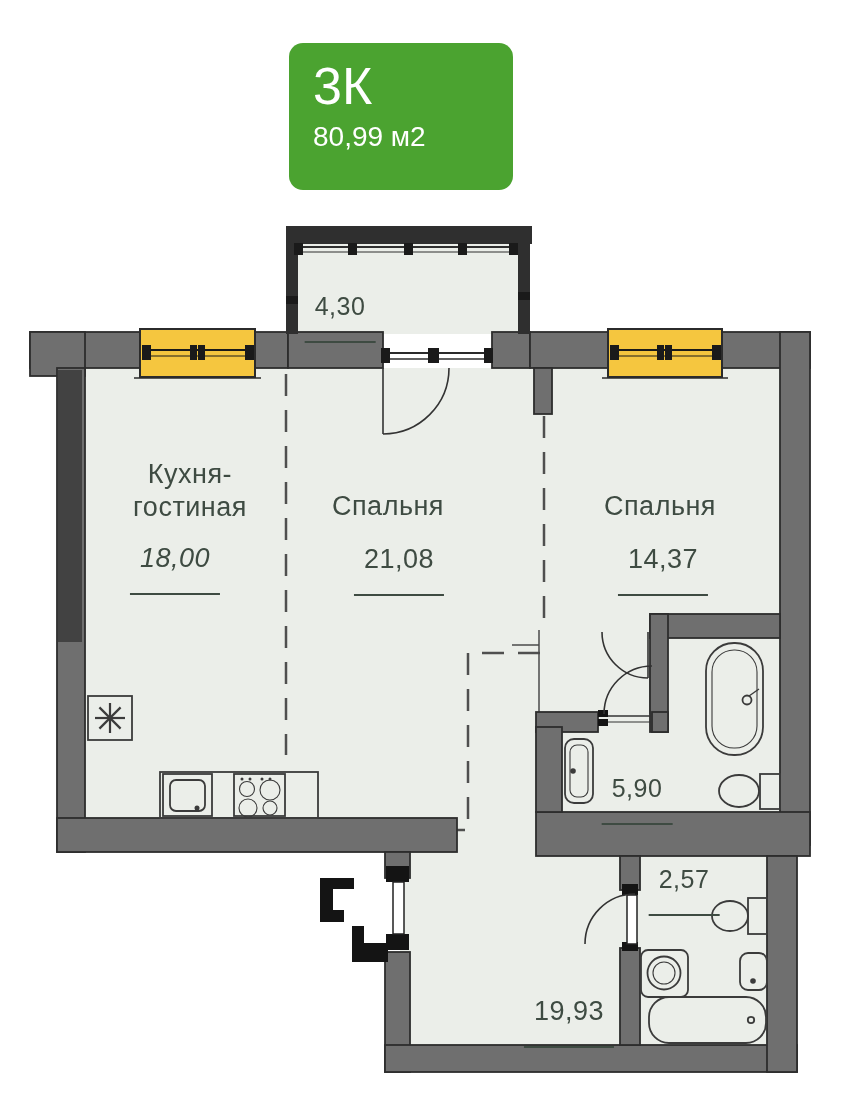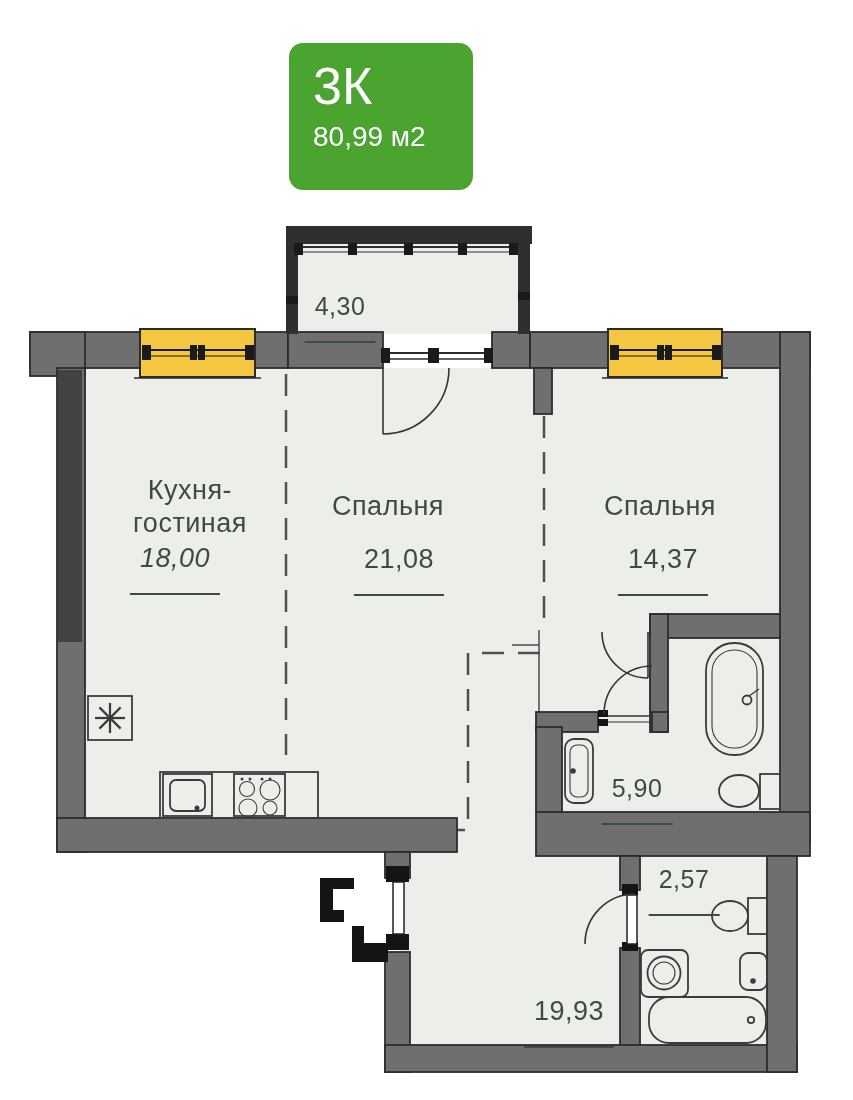--- a/index.html
+++ b/index.html
@@ -14,21 +14,21 @@
   .win{fill:var(--window_yellow);stroke:#2b2b2b;stroke-width:2;}
   .fx{fill:none;stroke:#3b3b3b;stroke-width:1.8;}
   .fx-thin{fill:none;stroke:#3b3b3b;stroke-width:1.1;}
   .fx-fill{fill:#3b3b3b;stroke:none;}
   .dash{fill:none;stroke:#4f4f4f;stroke-width:2.5;stroke-dasharray:22 14;}
   .thin{fill:none;stroke:#4a4a4a;stroke-width:1.5;}
   .doorline{fill:none;stroke:#333;stroke-width:1.6;}
   .leaf{fill:#ffffff;stroke:#222;stroke-width:1.5;}
   .blk{fill:#141414;}
 
-  .badge{position:absolute;left:289px;top:43px;width:184px;height:147px;
+  .badge{position:absolute;left:289px;top:43px;width:224px;height:147px;
          background:var(--badge_green);border-radius:14px;color:#fff;}
   .badge .rooms{margin:14px 0 0 24px;font-size:52px;line-height:58px;font-weight:500;}
   .badge .area{margin:2px 0 0 24px;font-size:28px;line-height:40px;}
 
   .lbl{position:absolute;transform:translateX(-50%);color:var(--label_text);
        white-space:nowrap;text-align:center;}
   .room-name{font-size:27px;line-height:33px;letter-spacing:.5px;}
   .room-area{font-size:27px;line-height:30px;letter-spacing:.5px;
              border-bottom:2px solid var(--label_text);padding:0 10px 20px;}
   .small-area{font-size:25px;}
@@ -217,21 +217,21 @@
     </g>
   </svg>
 
   <div class="badge">
     <div class="rooms">3К</div>
     <div class="area">80,99 м2</div>
   </div>
 
   <div class="lbl room-area small-area" style="left:340px;top:291px;">4,30</div>
 
-  <div class="lbl room-name" style="left:190px;top:474px;">
+  <div class="lbl room-name" style="left:190px;top:458px;">
     <div>Кухня-</div>
     <div>гостиная</div>
   </div>
   <div class="lbl room-area" style="left:175px;top:543px;font-style:italic;">18,00</div>
 
   <div class="lbl room-name" style="left:388px;top:490px;">Спальня</div>
   <div class="lbl room-area" style="left:399px;top:544px;">21,08</div>
 
   <div class="lbl room-name" style="left:660px;top:490px;">Спальня</div>
   <div class="lbl room-area" style="left:663px;top:544px;">14,37</div>

